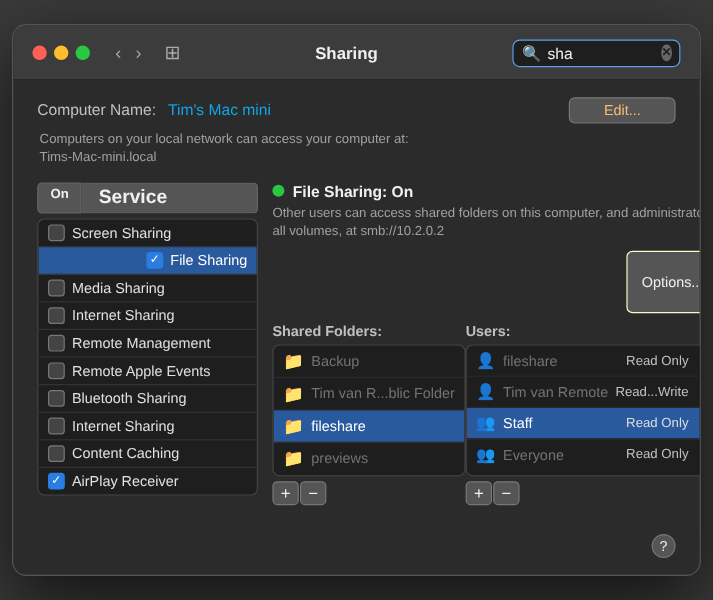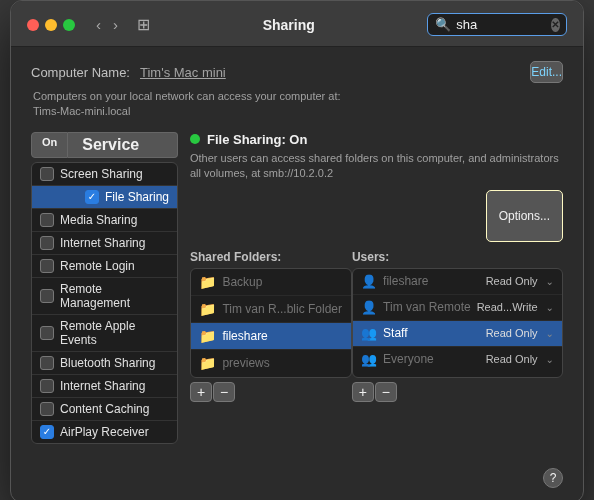--- a/index.html
+++ b/index.html
@@ -101,48 +101,47 @@
       display: flex;
       align-items: center;
       gap: 10px;
       margin-bottom: 6px;
     }
     .label-text {
       color: #c0c0c0;
       font-size: 13px;
     }
     .value-text {
-      color: #a3a3a3;
+      color: #0ea5e9;
       font-size: 13px;
       font-weight: 500;
-      text-decoration: underline;
     }
     .computer-name-row .edit-btn {
       margin-left: auto;
       background: #555;
       border: 1px solid #777;
       border-radius: 5px;
-      color: #7dd3fc;
+      color: #fdba74;
       font-size: 12px;
-      padding: 3px 0;
+      padding: 3px 28px;
       cursor: pointer;
     }
     .network-addr {
       color: #a0a0a0;
       font-size: 11px;
       margin-bottom: 12px;
       margin-left: 2px;
       line-height: 1.4;
     }
     .main-area {
       display: flex;
       gap: 12px;
     }
     .sidebar {
-      width: 147px;
+      width: 184px;
       flex-shrink: 0;
     }
     .sidebar-header {
       display: flex;
       gap: 0;
       margin-bottom: 0;
     }
     .on-label {
       background: #555;
       color: #f0f0f0;
@@ -396,24 +395,20 @@
           <div class="service-item">
             <div class="checkbox"></div>
             <span class="service-name">Media Sharing</span>
           </div>
 
           <div class="service-item">
             <div class="checkbox"></div>
             <span class="service-name">Internet Sharing</span>
           </div>
 
-          <div class="service-item">
-            <div class="checkbox"></div>
-            <span class="service-name">Remote Login</span>
-          </div>
 
           <div class="service-item">
             <div class="checkbox"></div>
             <span class="service-name">Remote Management</span>
           </div>
 
           <div class="service-item">
             <div class="checkbox"></div>
             <span class="service-name">Remote Apple Events</span>
           </div>

